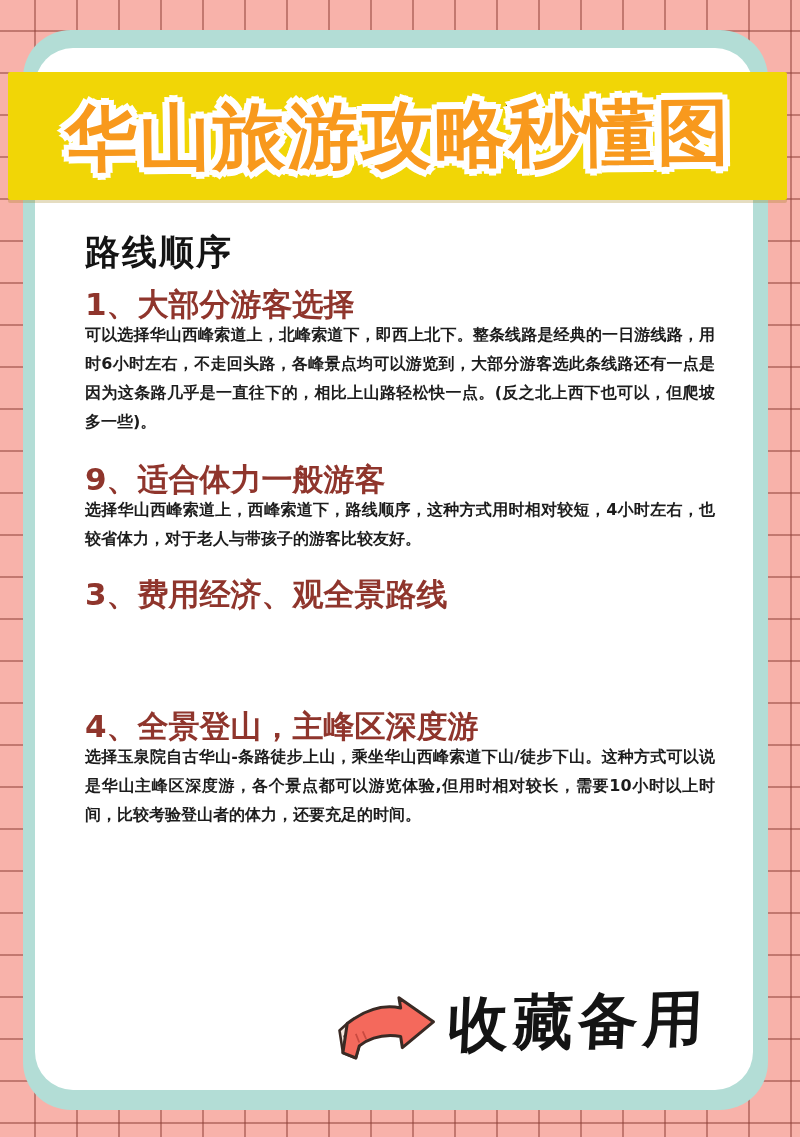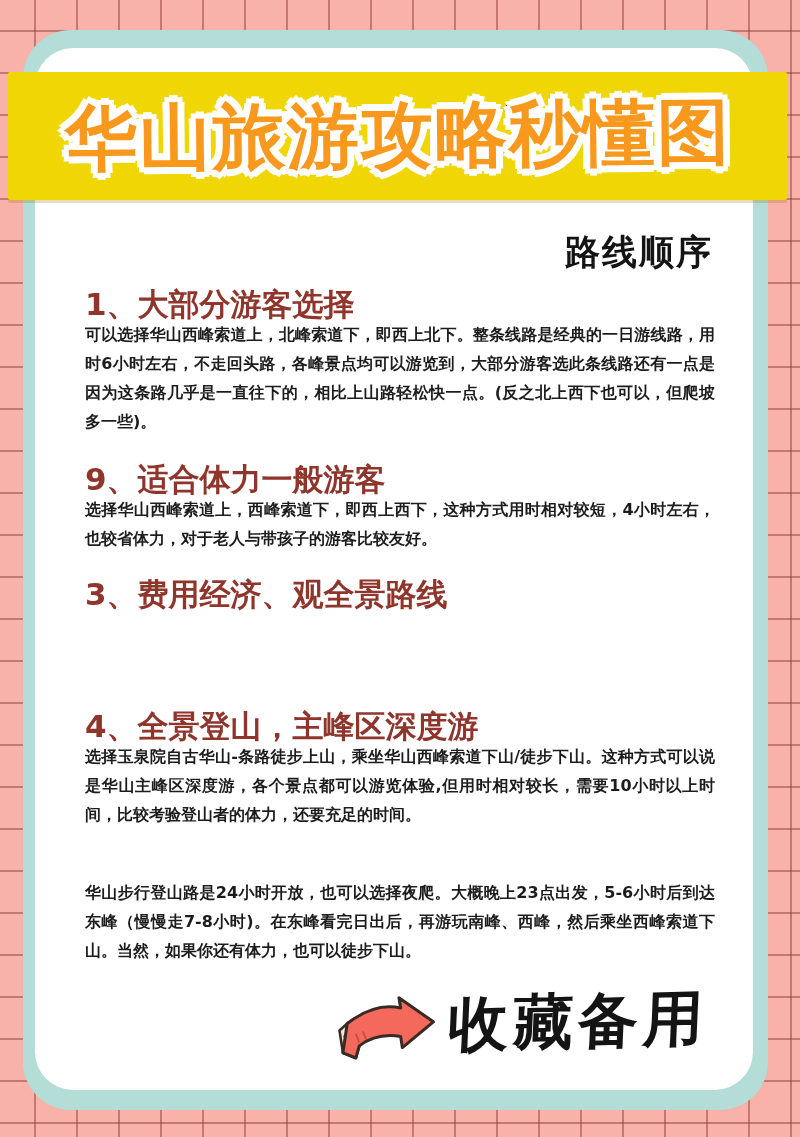--- a/index.html
+++ b/index.html
@@ -38,21 +38,20 @@
     transform:rotate(-0.6deg);
     text-shadow:
       -7px 0 0 #fff, 7px 0 0 #fff, 0 -7px 0 #fff, 0 7px 0 #fff,
       -5px -5px 0 #fff, 5px -5px 0 #fff, -5px 5px 0 #fff, 5px 5px 0 #fff;
   }
   .content{position:absolute;left:0;top:0;width:800px;height:1137px;}
   .route-heading{
     position:absolute;left:85px;top:231px;width:628px;
     font-size:35px;line-height:42px;font-weight:bold;color:#141414;
     letter-spacing:2px;
-    text-align:right;
   }
   .sec-title{
     position:absolute;left:85px;width:628px;
     font-size:31px;line-height:30px;font-weight:bold;color:#8f352c;
   }
   .sec-body{
     position:absolute;left:85px;width:630px;
     font-size:16px;line-height:29px;font-weight:bold;color:#1c1c1c;
     text-align:justify;
   }
@@ -82,28 +81,27 @@
     <div class="banner-title">华山旅游攻略秒懂图</div>
   </div>
 
   <div class="content">
     <div class="route-heading">路线顺序</div>
 
     <div class="sec-title t1">1、大部分游客选择</div>
     <div class="sec-body b1">可以选择华山西峰索道上，北峰索道下，即西上北下。整条线路是经典的一日游线路，用时6小时左右，不走回头路，各峰景点均可以游览到，大部分游客选此条线路还有一点是因为这条路几乎是一直往下的，相比上山路轻松快一点。(反之北上西下也可以，但爬坡多一些)。</div>
 
     <div class="sec-title t2">9、适合体力一般游客</div>
-    <div class="sec-body b2">选择华山西峰索道上，西峰索道下，即西上西下，这种方式用时相对较短，4小时左右，也较省体力，对于老人与带孩子的游客比较友好。</div>
+    <div class="sec-body b2">选择华山西峰索道上，西峰索道下，路线顺序，这种方式用时相对较短，4小时左右，也较省体力，对于老人与带孩子的游客比较友好。</div>
 
     <div class="sec-title t3">3、费用经济、观全景路线</div>
 
     <div class="sec-title t4">4、全景登山，主峰区深度游</div>
     <div class="sec-body b4">选择玉泉院自古华山-条路徒步上山，乘坐华山西峰索道下山/徒步下山。这种方式可以说是华山主峰区深度游，各个景点都可以游览体验,但用时相对较长，需要10小时以上时间，比较考验登山者的体力，还要充足的时间。</div>
 
-    <div class="sec-body outro">华山步行登山路是24小时开放，也可以选择夜爬。大概晚上23点出发，5-6小时后到达东峰（慢慢走7-8小时)。在东峰看完日出后，再游玩南峰、西峰，然后乘坐西峰索道下山。当然，如果你还有体力，也可以徒步下山。</div>
 
     <div class="stamp-row">
       <div class="arrow-wrap">
         <svg width="112" height="78" viewBox="0 0 130 90" xmlns="http://www.w3.org/2000/svg">
 
           <path d="M20,34 L11,42 L15,68 L30,74 L34,60 Z" fill="#f4e7de" stroke="#3a2a24" stroke-width="3" stroke-linejoin="round"></path>
           <path d="M16,48 L21,62 M19,44 L26,66 M24,50 L29,68" stroke="#3a2a24" stroke-width="1.5"></path>
 
           <path d="M20,34 C42,17 64,12 82,16 L80,4 L120,32 L84,62 L82,49 C63,46 47,50 34,60 L30,74 L15,68 Z" fill="#f4695c" stroke="#3a2a24" stroke-width="3.5" stroke-linejoin="round"></path>
           <path d="M34,56 L30,46 M42,52 L38,43" stroke="#c94a40" stroke-width="2"></path>

